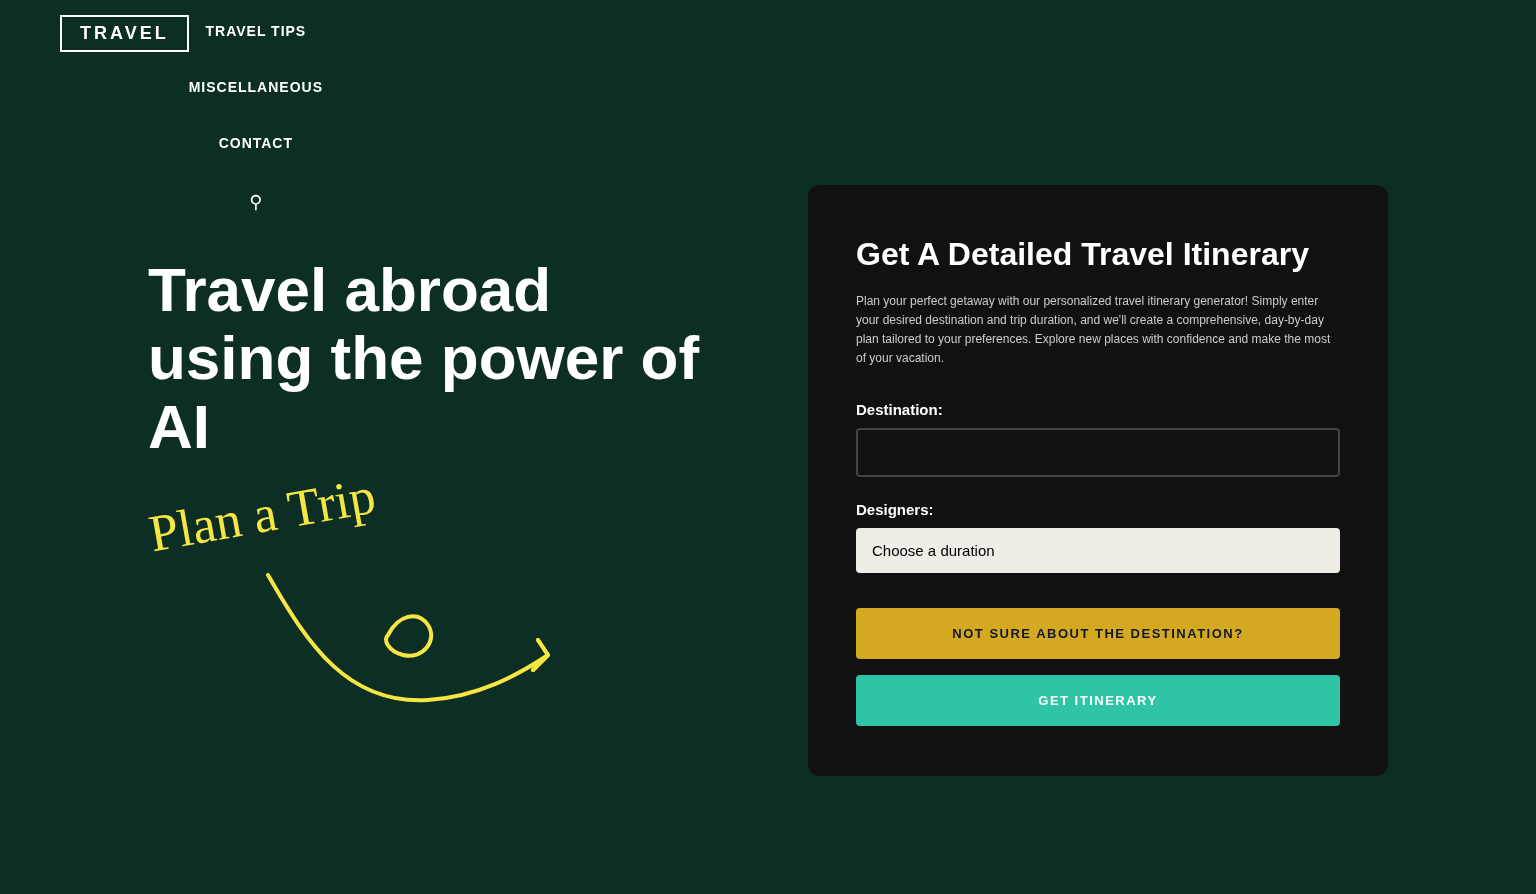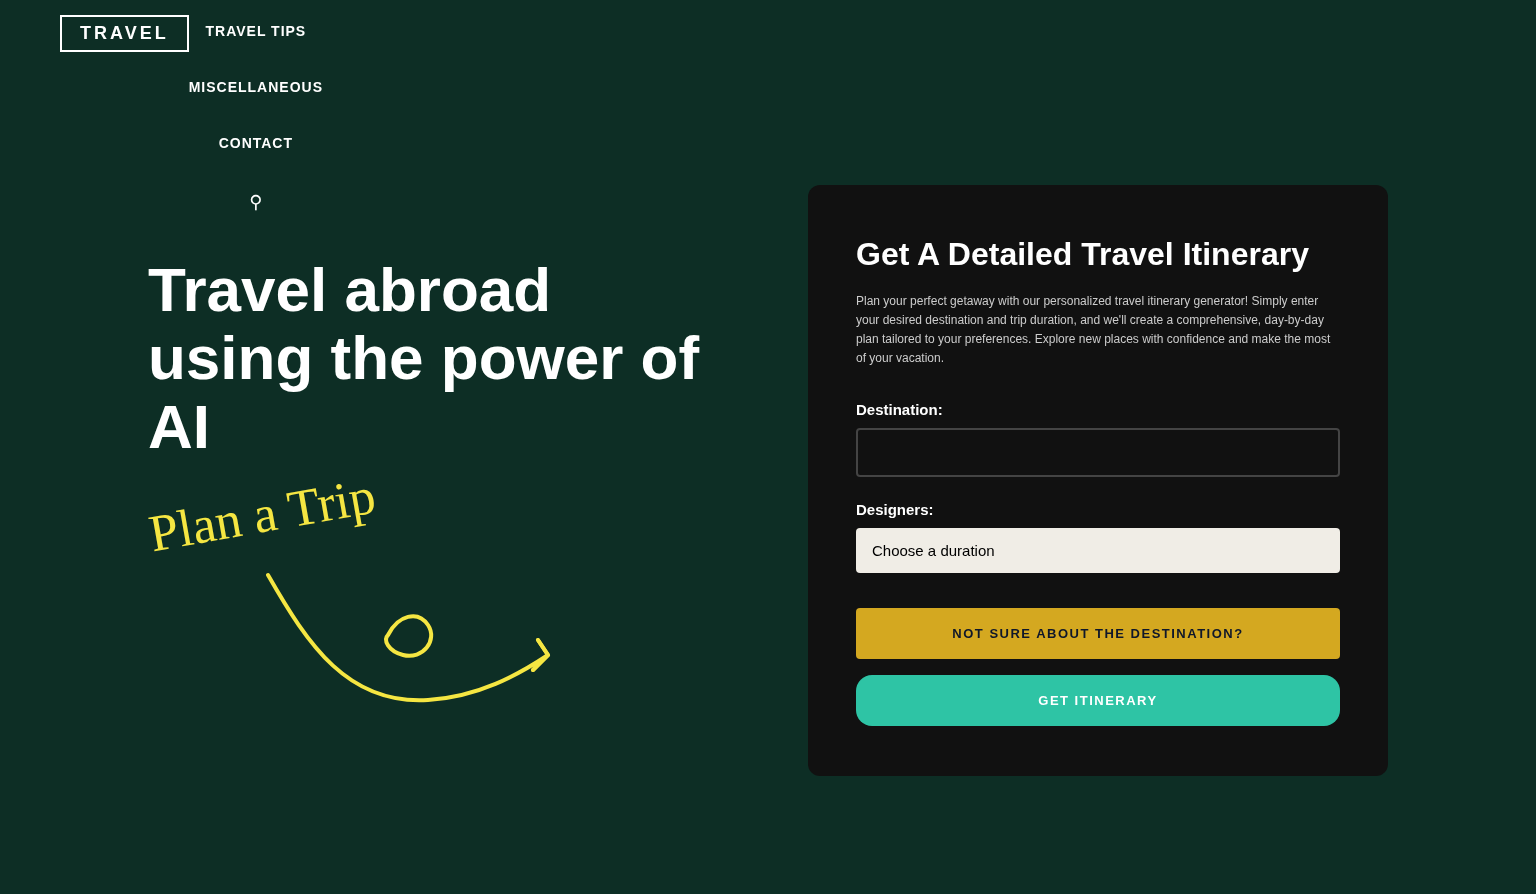--- a/index.html
+++ b/index.html
@@ -183,21 +183,21 @@
       text-transform: uppercase;
       cursor: pointer;
       margin-bottom: 16px;
     }
 
     .btn-itinerary {
       width: 100%;
       padding: 18px;
       background-color: #2ec4a5;
       border: none;
-      border-radius: 16px;
+      border-radius: 4px;
       color: #ffffff;
       font-size: 13px;
       font-weight: bold;
       letter-spacing: 1.5px;
       text-transform: uppercase;
       cursor: pointer;
     }
   </style>
 </head>
 <body>

